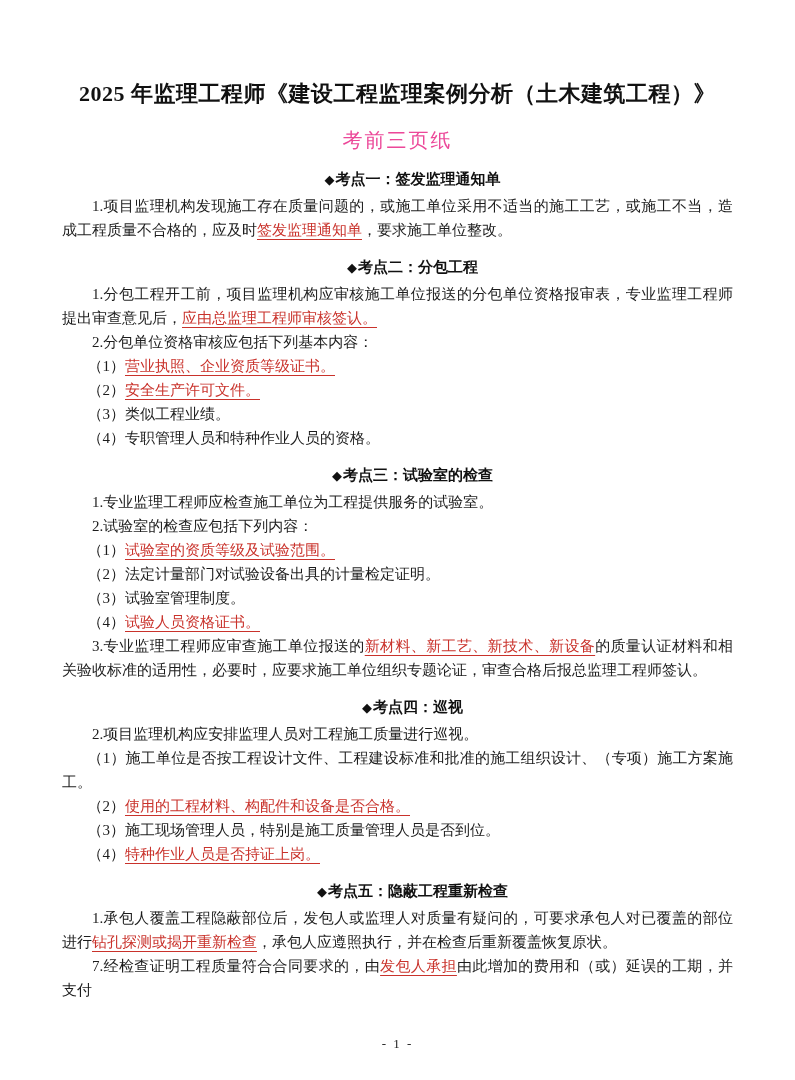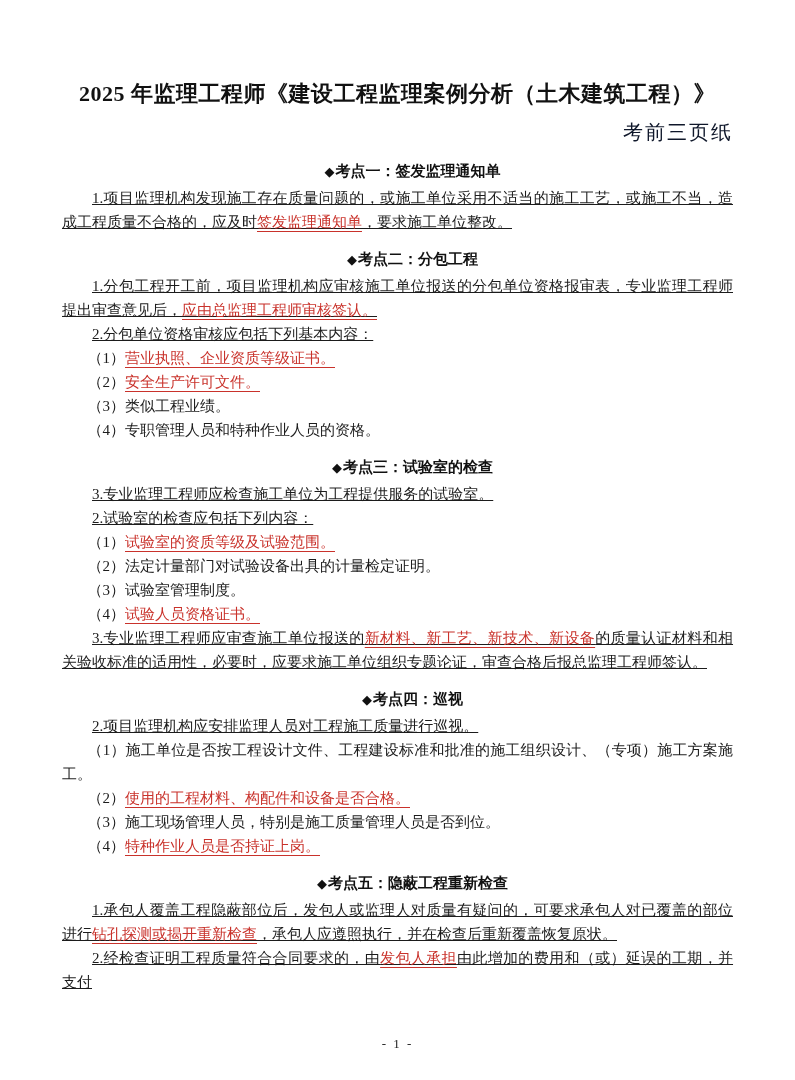--- a/index.html
+++ b/index.html
@@ -22,27 +22,27 @@
     margin:0;
     padding-top:78px;
     font-size:22px;
     line-height:32px;
     font-weight:bold;
     text-align:center;
     letter-spacing:0.5px;
     color:#111;
   }
   .doc-subtitle{
-    margin:8px 0 0 0;
+    margin:16px 0 0 0;
     font-size:20px;
     line-height:28px;
     font-weight:normal;
-    text-align:right;
+    text-align:center;
     letter-spacing:2px;
-    color:#0f172a;
+    color:#ec4899;
   }
   .body-content{
     margin-top:12px;
     font-size:15px;
     line-height:24px;
     text-align:justify;
   }
   .kp-heading{
     font-size:15px;
     font-weight:bold;
@@ -50,21 +50,21 @@
     line-height:24px;
     text-indent:2em;
     color:#111;
     text-align:center;
   }
   .kp-heading .diamond{
     font-size:13px;
     margin-right:1px;
   }
   .line{margin:0;}
-  .line.para{text-indent:2em;text-decoration:underline;}
+  .line.para{text-indent:2em;}
   .line.item{text-indent:1.7em;}
   .red{
     color:var(--red);
     text-decoration:underline;
     text-decoration-color:var(--red);
     text-decoration-thickness:1px;
     text-underline-offset:4px;
   }
   .normal{color:var(--ink);}
   .footer{
@@ -88,32 +88,32 @@
         <h3 class="kp-heading"><span class="diamond">◆</span><span>考点一：签发监理通知单</span></h3>
         <p class="line para"><span class="normal">1.项目监理机构发现施工存在质量问题的，或施工单位采用不适当的施工工艺，或施工不当，造成工程质量不合格的，应及时</span><span class="red">签发监理通知单</span><span class="normal">，要求施工单位整改。</span></p>
         <h3 class="kp-heading"><span class="diamond">◆</span><span>考点二：分包工程</span></h3>
         <p class="line para"><span class="normal">1.分包工程开工前，项目监理机构应审核施工单位报送的分包单位资格报审表，专业监理工程师提出审查意见后，</span><span class="red">应由总监理工程师审核签认。</span></p>
         <p class="line para"><span class="normal">2.分包单位资格审核应包括下列基本内容：</span></p>
         <p class="line item"><span class="normal">（1）</span><span class="red">营业执照、企业资质等级证书。</span></p>
         <p class="line item"><span class="normal">（2）</span><span class="red">安全生产许可文件。</span></p>
         <p class="line item"><span class="normal">（3）类似工程业绩。</span></p>
         <p class="line item"><span class="normal">（4）专职管理人员和特种作业人员的资格。</span></p>
         <h3 class="kp-heading"><span class="diamond">◆</span><span>考点三：试验室的检查</span></h3>
-        <p class="line para"><span class="normal">3.专业监理工程师应检查施工单位为工程提供服务的试验室。</span></p>
+        <p class="line para"><span class="normal">1.专业监理工程师应检查施工单位为工程提供服务的试验室。</span></p>
         <p class="line para"><span class="normal">2.试验室的检查应包括下列内容：</span></p>
         <p class="line item"><span class="normal">（1）</span><span class="red">试验室的资质等级及试验范围。</span></p>
         <p class="line item"><span class="normal">（2）法定计量部门对试验设备出具的计量检定证明。</span></p>
         <p class="line item"><span class="normal">（3）试验室管理制度。</span></p>
         <p class="line item"><span class="normal">（4）</span><span class="red">试验人员资格证书。</span></p>
         <p class="line para"><span class="normal">3.专业监理工程师应审查施工单位报送的</span><span class="red">新材料、新工艺、新技术、新设备</span><span class="normal">的质量认证材料和相关验收标准的适用性，必要时，应要求施工单位组织专题论证，审查合格后报总监理工程师签认。</span></p>
         <h3 class="kp-heading"><span class="diamond">◆</span><span>考点四：巡视</span></h3>
         <p class="line para"><span class="normal">2.项目监理机构应安排监理人员对工程施工质量进行巡视。</span></p>
         <p class="line item"><span class="normal">（1）施工单位是否按工程设计文件、工程建设标准和批准的施工组织设计、（专项）施工方案施工。</span></p>
         <p class="line item"><span class="normal">（2）</span><span class="red">使用的工程材料、构配件和设备是否合格。</span></p>
         <p class="line item"><span class="normal">（3）施工现场管理人员，特别是施工质量管理人员是否到位。</span></p>
         <p class="line item"><span class="normal">（4）</span><span class="red">特种作业人员是否持证上岗。</span></p>
         <h3 class="kp-heading"><span class="diamond">◆</span><span>考点五：隐蔽工程重新检查</span></h3>
         <p class="line para"><span class="normal">1.承包人覆盖工程隐蔽部位后，发包人或监理人对质量有疑问的，可要求承包人对已覆盖的部位进行</span><span class="red">钻孔探测或揭开重新检查</span><span class="normal">，承包人应遵照执行，并在检查后重新覆盖恢复原状。</span></p>
-        <p class="line para"><span class="normal">2.经检查证明工程质量符合合同要求的，由</span><span class="red">发包人承担</span><span class="normal">由此增加的费用和（或）延误的工期，并支付</span></p>
+        <p class="line para"><span class="normal">7.经检查证明工程质量符合合同要求的，由</span><span class="red">发包人承担</span><span class="normal">由此增加的费用和（或）延误的工期，并支付</span></p>
       </div>
   </div>
   <div class="footer">- 1 -</div>
 </div>
 
 </body></html>

